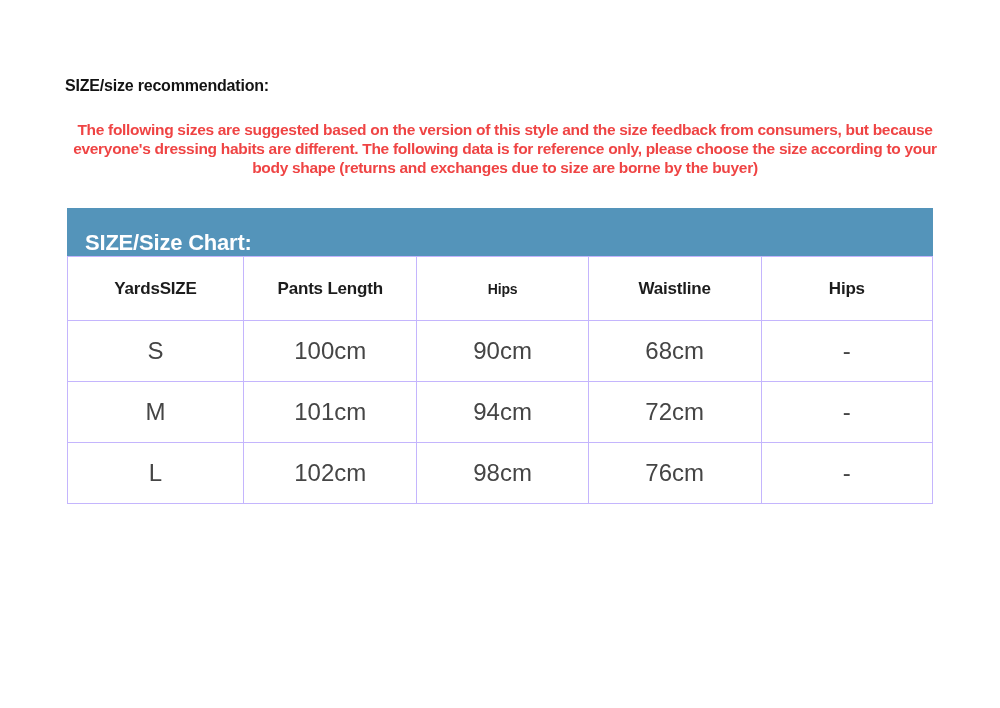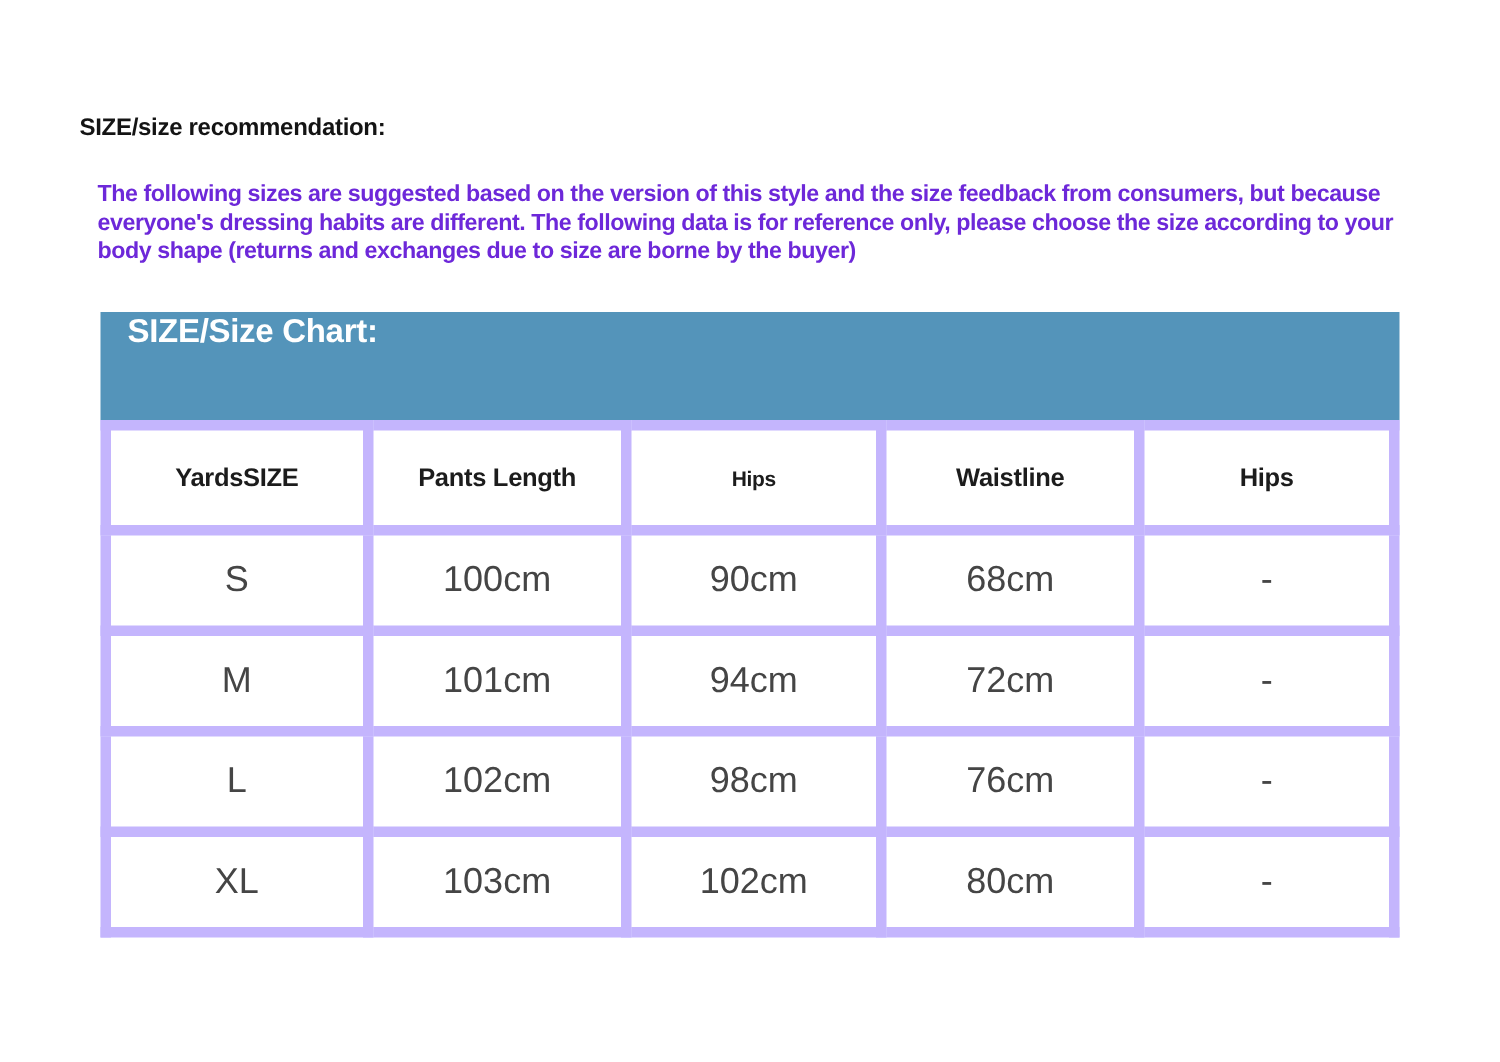--- a/index.html
+++ b/index.html
@@ -9,51 +9,52 @@
   }
   body {
     position: relative;
     width: 1000px;
     height: 708px;
     font-family: "Liberation Sans", sans-serif;
     overflow: hidden;
   }
   .page-heading {
     position: absolute;
-    left: 53px;
+    left: 65px;
     top: 77px;
     font-size: 16px;
     font-weight: bold;
     color: #141414;
     letter-spacing: -0.2px;
     margin: 0;
   }
   .page-desc {
     position: absolute;
     left: 65px;
     top: 120px;
     width: 880px;
     font-size: 15.5px;
     font-weight: bold;
     line-height: 19.2px;
-    color: #6d28d9;
+    color: #ef4444;
     letter-spacing: -0.3px;
     margin: 0;
+    text-align: center;
   }
   .chart-section {
     position: absolute;
     left: 67px;
     top: 208px;
     width: 866px;
   }
   .chart-title-bar {
-    height: 72px;
+    height: 48px;
     background: #5494ba;
     display: flex;
-    align-items: flex-start;
+    align-items: flex-end;
     padding-left: 18px;
     box-sizing: border-box;
   }
   .chart-title-bar span {
     color: #ffffff;
     font-size: 22px;
     font-weight: bold;
     letter-spacing: -0.2px;
   }
   table.size-table {
@@ -62,21 +63,21 @@
     table-layout: fixed;
     background: #ffffff;
   }
   table.size-table col.c0 { width: 20.35%; }
   table.size-table col.c1 { width: 20.05%; }
   table.size-table col.c2 { width: 19.80%; }
   table.size-table col.c3 { width: 20.00%; }
   table.size-table col.c4 { width: 19.80%; }
   table.size-table th,
   table.size-table td {
-    border: 7px solid #c4b5fd;
+    border: 1px solid #c4b5fd;
     text-align: center;
     vertical-align: middle;
     padding: 0;
   }
   table.size-table thead th {
     height: 63px;
     font-size: 17px;
     font-weight: bold;
     color: #1c1c1c;
     letter-spacing: -0.2px;
@@ -138,24 +139,17 @@
           <td>72cm</td>
           <td>-</td>
         </tr>
         <tr>
           <td>L</td>
           <td>102cm</td>
           <td>98cm</td>
           <td>76cm</td>
           <td>-</td>
         </tr>
-        <tr>
-          <td>XL</td>
-          <td>103cm</td>
-          <td>102cm</td>
-          <td>80cm</td>
-          <td>-</td>
-        </tr>
       </tbody>
     </table>
 
   </div>
 </div>
 
 </body></html>

